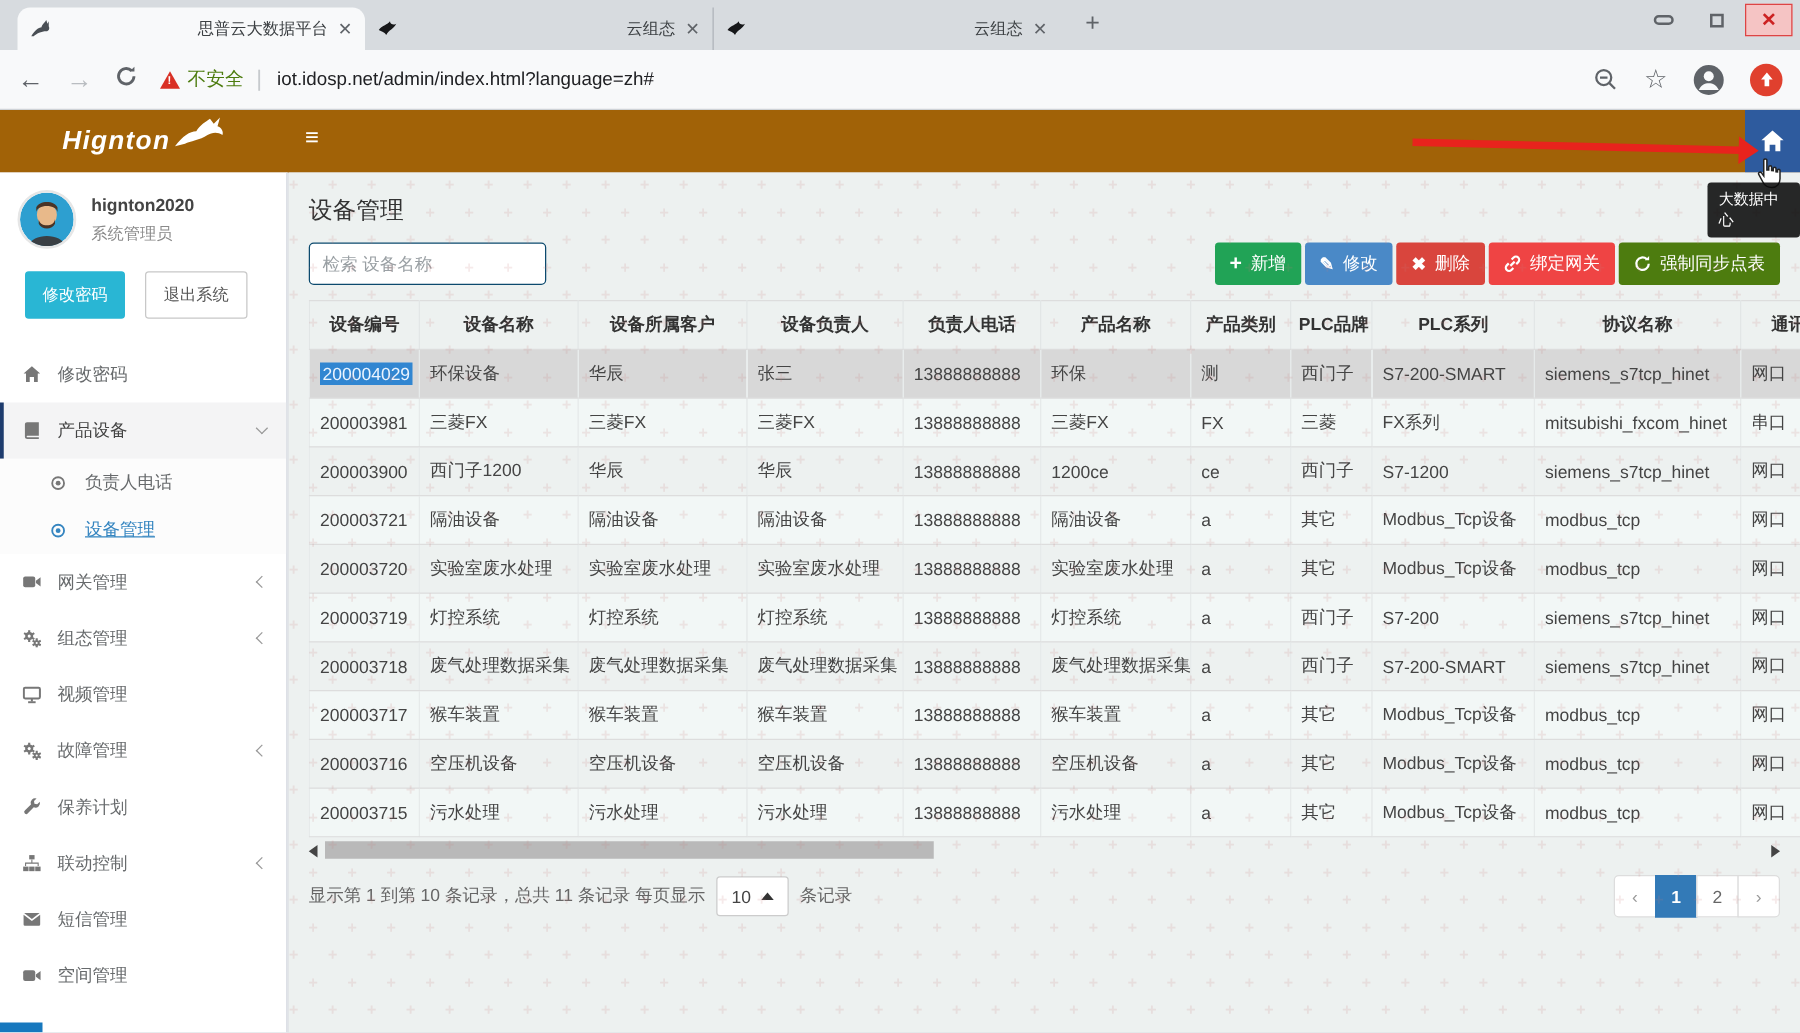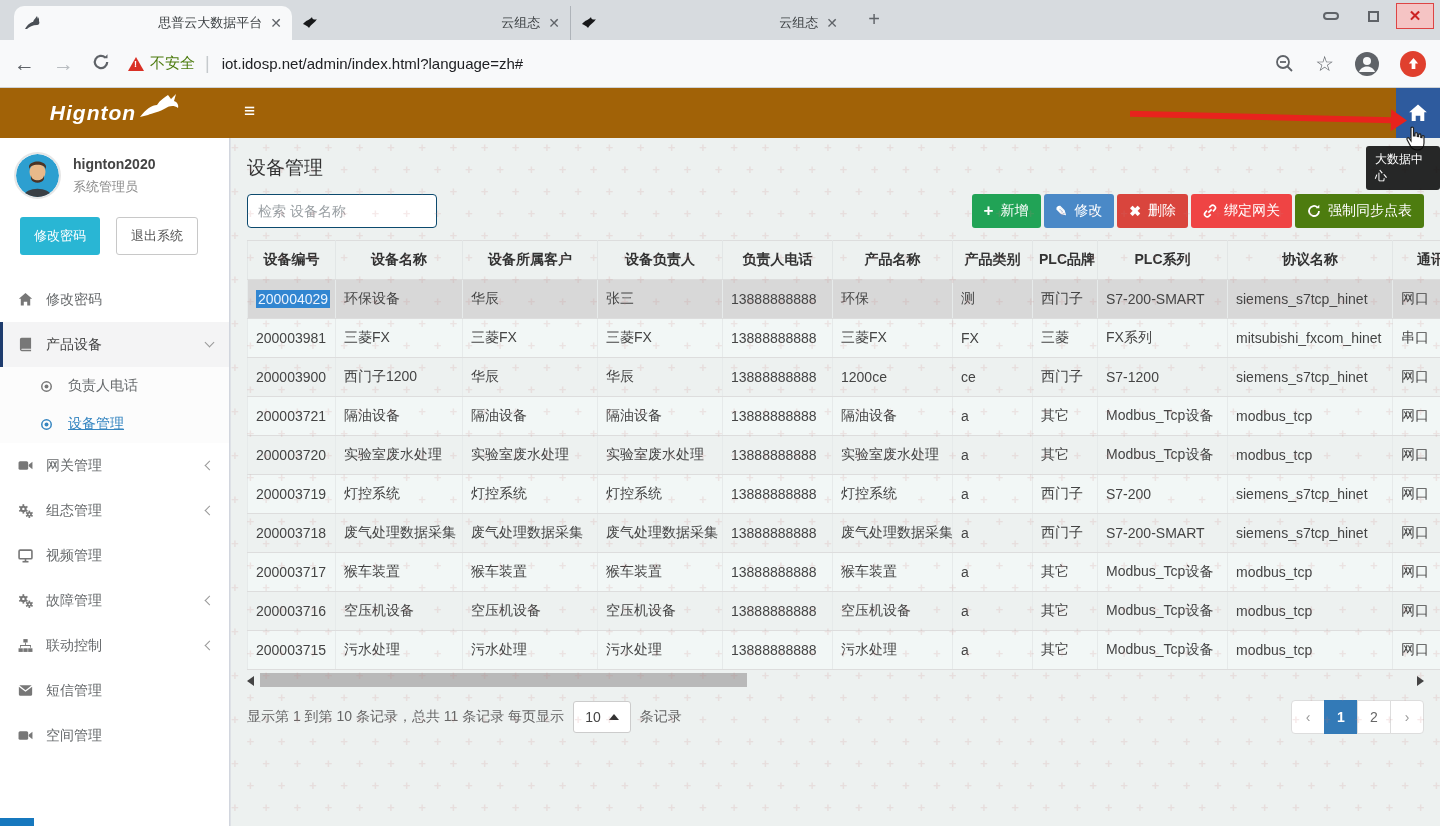--- a/index.html
+++ b/index.html
@@ -340,20 +340,28 @@
                 <rect x="9.799999999999999" y="7.1" width="1.6" height="2.2" transform="rotate(120 10.6 10.6)"></rect>
                 <rect x="9.799999999999999" y="7.1" width="1.6" height="2.2" transform="rotate(180 10.6 10.6)"></rect>
                 <rect x="9.799999999999999" y="7.1" width="1.6" height="2.2" transform="rotate(240 10.6 10.6)"></rect>
                 <rect x="9.799999999999999" y="7.1" width="1.6" height="2.2" transform="rotate(300 10.6 10.6)"></rect>
                 <circle cx="10.6" cy="10.6" r="0.798" fill="#fff"></circle>
               </g>
             </svg>
           </span>
           <span class="m-label">故障管理</span>
           <span class="chev left"></span>
+        </div>
+        <div class="menu-item">
+          <span class="m-ic">
+            <svg viewBox="0 0 14 14" fill="currentColor">
+              <path d="M12.9 3.1 a3.4 3.4 0 0 1 -4.5 4.2 L4 11.7 a1.5 1.5 0 1 1 -2.1 -2.1 L6.3 5.2 A3.4 3.4 0 0 1 10.5 0.7 L8.6 2.6 L8.9 4.7 L11 5 Z"></path>
+            </svg>
+          </span>
+          <span class="m-label">保养计划</span>
         </div>
         <div class="menu-item">
           <span class="m-ic">
             <svg viewBox="0 0 14 14" fill="currentColor">
               <rect x="5" y="1" width="4" height="3.2"></rect>
               <rect x="0.5" y="9.6" width="4" height="3.4"></rect>
               <rect x="5" y="9.6" width="4" height="3.4"></rect>
               <rect x="9.5" y="9.6" width="4" height="3.4"></rect>
               <path d="M6.6 4.2 h0.8 V6.6 h4.7 v2.6 h-0.8 V7.4 H2.7 v1.8 h-0.8 V6.6 h4.7 Z"></path>
             </svg>

